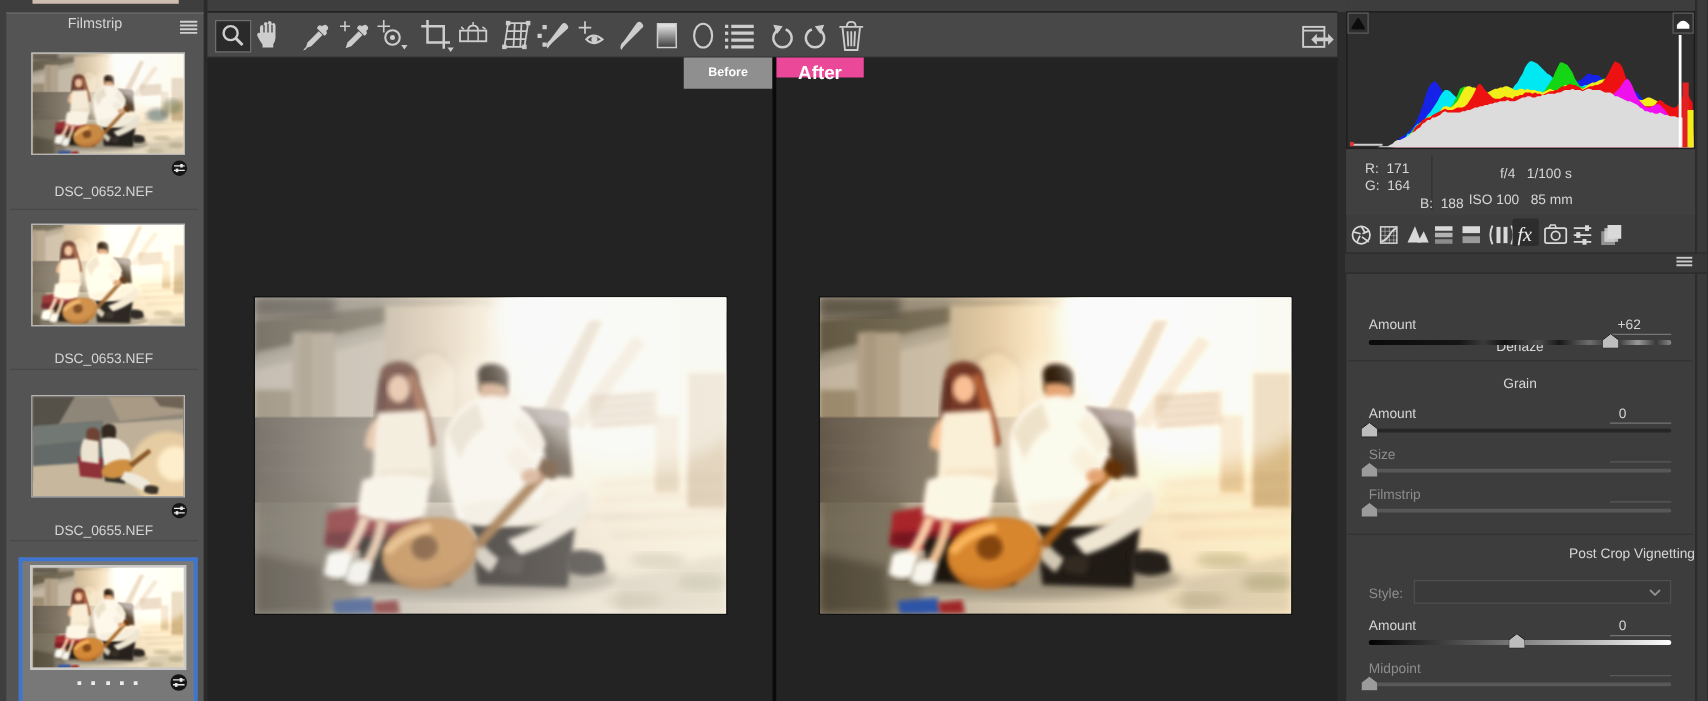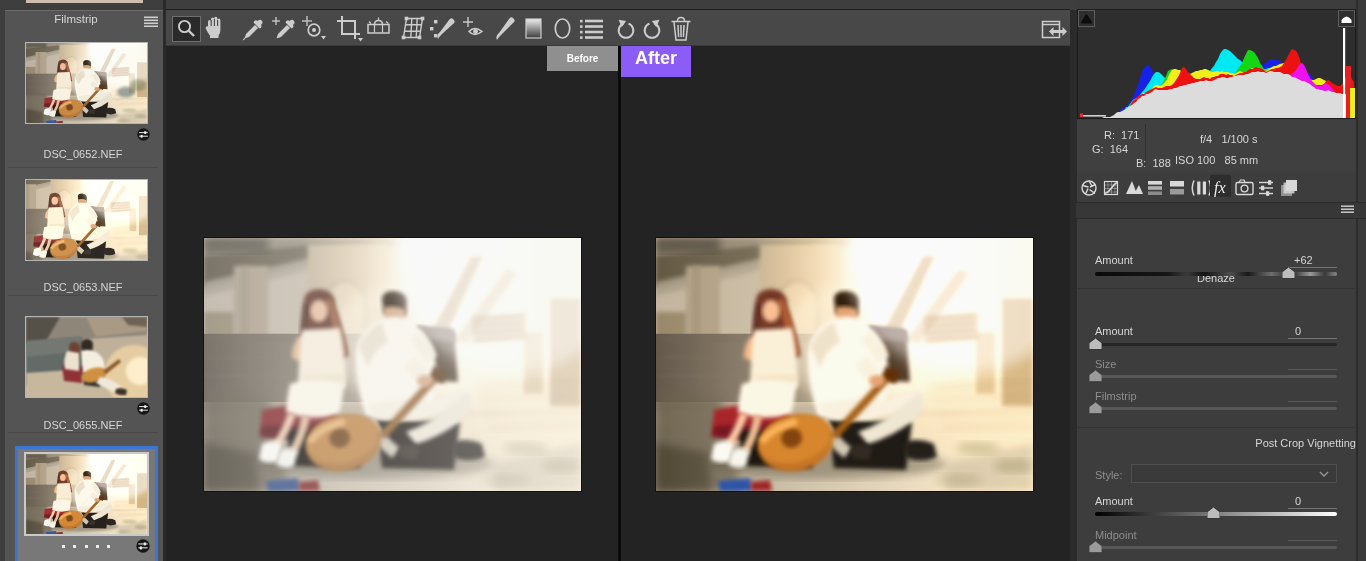--- a/index.html
+++ b/index.html
@@ -421,21 +421,21 @@
             <stop offset="100%" stop-color="#3c3c3c"></stop>
         </linearGradient>
       </defs>
     </svg>
   </div>
 
   <div class="abs" style="left:166px;top:46px;width:904px;height:515px;background:#232323;"></div>
   <div class="abs" style="left:1070px;top:10px;width:7px;height:551px;background:#2b2b2b;"></div>
 
   <div class="abs" style="left:547px;top:46px;width:71px;height:25px;background:#8f8f8f;color:#fff;font-size:10px;font-weight:bold;text-align:center;line-height:25px;font-family:'Liberation Sans',sans-serif;">Before</div>
-  <div class="abs" style="left:621px;top:46px;width:70px;height:31px;background:#8b5cf6;color:#fff;font-size:18px;font-weight:bold;text-align:center;line-height:25px;">After</div>
+  <div class="abs" style="left:621px;top:46px;width:70px;height:16px;background:#ec4899;color:#fff;font-size:15px;font-weight:bold;text-align:center;line-height:25px;">After</div>
 
   <div class="abs" style="left:618px;top:46px;width:2.5px;height:515px;background:#0a0a0a;"></div>
 
   <div id="photoL" class="abs" style="left:204px;top:238px;width:377px;height:253px;outline:1.5px solid #121212;">
     <svg width="377" height="253" viewBox="0 0 377 253" style="display:block;filter:brightness(1.04) saturate(.85) contrast(.95);">
         <use href="#scene"></use>
         <rect x="0" y="0" width="377" height="253" fill="#fffdf8" opacity="0.07"></rect>
         <rect x="0" y="0" width="377" height="253" fill="url(#hazer)"></rect>
       </svg>
   </div>
@@ -470,21 +470,21 @@
   <div class="abs" style="left:1338px;top:10px;width:17px;height:17px;border:1px solid #5c5c5c;"></div>
   <svg class="abs" style="left:1080px;top:12px" width="13" height="13">
       <path d="M1 11.5 Q1 9.5 2.5 8 L5.5 3 Q6.5 1.6 7.5 3 L10.5 8 Q12 9.5 12 11.5 Z" fill="#0c0c0c"></path>
     </svg>
   <svg class="abs" style="left:1340px;top:12px" width="13" height="13">
       <path d="M1.5 11 L1.5 8 Q6.5 1 11.5 8 L11.5 11 Z" fill="#fdfdfd"></path>
     </svg>
 
   <div class="abs" style="left:1077px;top:120px;width:279px;height:52px;background:#404040;"></div>
   <div class="abs" style="left:1145px;top:124px;width:1px;height:44px;background:#303030;"></div>
-  <div class="abs lbl" style="left:1092px;top:129px;margin-left:12px;">R:&nbsp; 171</div>
+  <div class="abs lbl" style="left:1092px;top:129px;">R:&nbsp; 171</div>
   <div class="abs lbl" style="left:1092px;top:143px;">G:&nbsp; 164</div>
   <div class="abs lbl" style="left:1092px;top:157px;margin-left:44px;">B:&nbsp; 188</div>
   <div class="abs lbl" style="left:1200px;top:133px;">f/4&nbsp;&nbsp;&nbsp;1/100 s</div>
   <div class="abs lbl" style="left:1175px;top:154px;">ISO 100&nbsp;&nbsp;&nbsp;85 mm</div>
 
   <div id="tabicons" class="abs" style="left:1076px;top:172px;width:280px;height:30px;">
     <svg width="280" height="30" viewBox="0 0 280 30" style="display:block">
       <g stroke="#d9d9d9" fill="none" stroke-width="1.4">
 
         <circle cx="13" cy="16" r="7"></circle>
@@ -557,20 +557,21 @@
     <div class="abs lbl" style="left:0;top:13px;width:280px;text-align:center;margin-top:40px;">Dehaze</div>
     <div class="abs lbl" style="left:19px;top:35px;">Amount</div>
     <div class="abs lbl" style="left:218px;top:35px;">+62</div>
     <div class="abs" style="left:212px;top:48px;width:49px;height:1px;background:#757575;"></div>
     <div class="abs" style="left:19px;top:53px;width:242px;height:4px;background:linear-gradient(90deg,#0a0a0a,#161616 30%,#3a3a3a 38%,#121212 45%,#4e4e4e 56%,#181818 63%,#6e6e6e 73%,#242424 81%,#9a9a9a 89%,#383838 95%,#8a8a8a);border-radius:2px;"></div>
     <svg class="abs" style="left:206px;top:48px" width="13" height="12">
         <polygon points="6.5,0 13,5 13,11.6 0,11.6 0,5" fill="#bdbdbd" stroke="#1e1e1e" stroke-width="0.8"></polygon>
       </svg>
     <div class="abs" style="left:2px;top:69px;width:276px;height:1px;background:#333333;"></div>
 
+    <div class="abs lbl" style="left:0;top:82px;width:280px;text-align:center;">Grain</div>
     <div class="abs lbl" style="left:19px;top:106px;">Amount</div>
     <div class="abs lbl" style="left:219px;top:106px;">0</div>
     <div class="abs" style="left:212px;top:119px;width:49px;height:1px;background:#757575;"></div>
     <div class="abs" style="left:19px;top:124px;width:242px;height:3px;background:#262626;border-radius:2px;"></div>
     <svg class="abs" style="left:13px;top:119px" width="13" height="12">
         <polygon points="6.5,0 13,5 13,11.6 0,11.6 0,5" fill="#bdbdbd" stroke="#1e1e1e" stroke-width="0.8"></polygon>
       </svg>
 
     <div class="abs lbl dim" style="left:19px;top:139px;">Size</div>
     <div class="abs" style="left:212px;top:150px;width:49px;height:1px;background:#5a5a5a;"></div>

